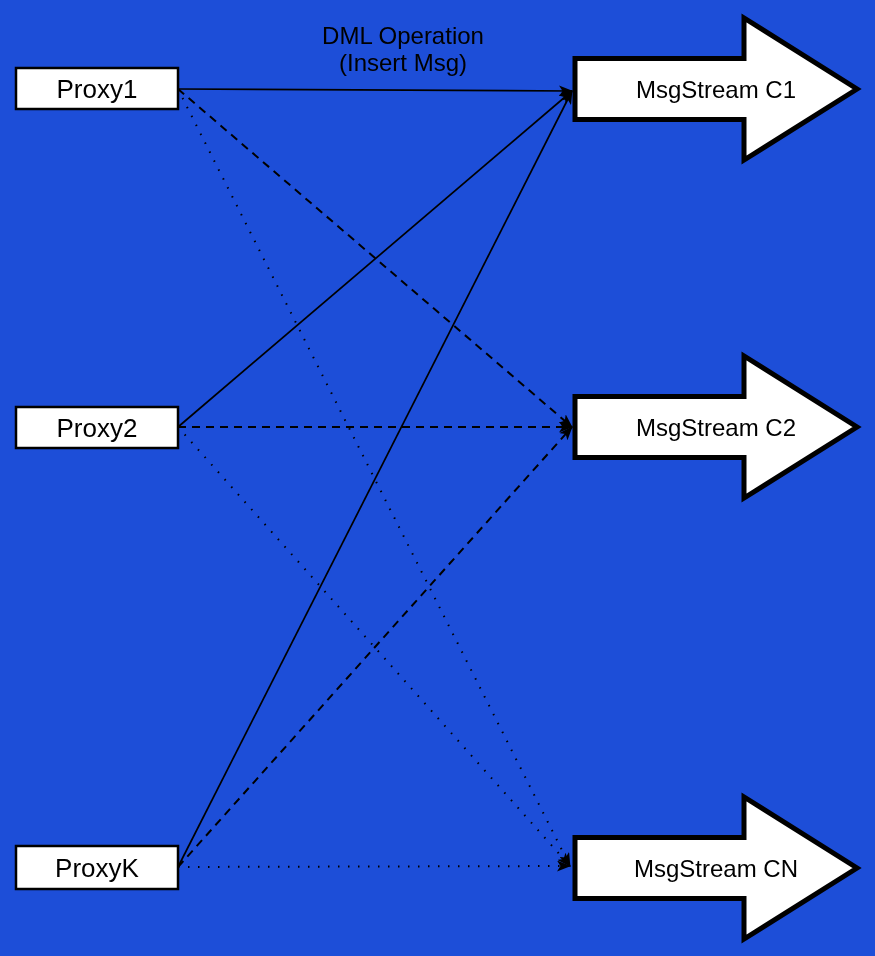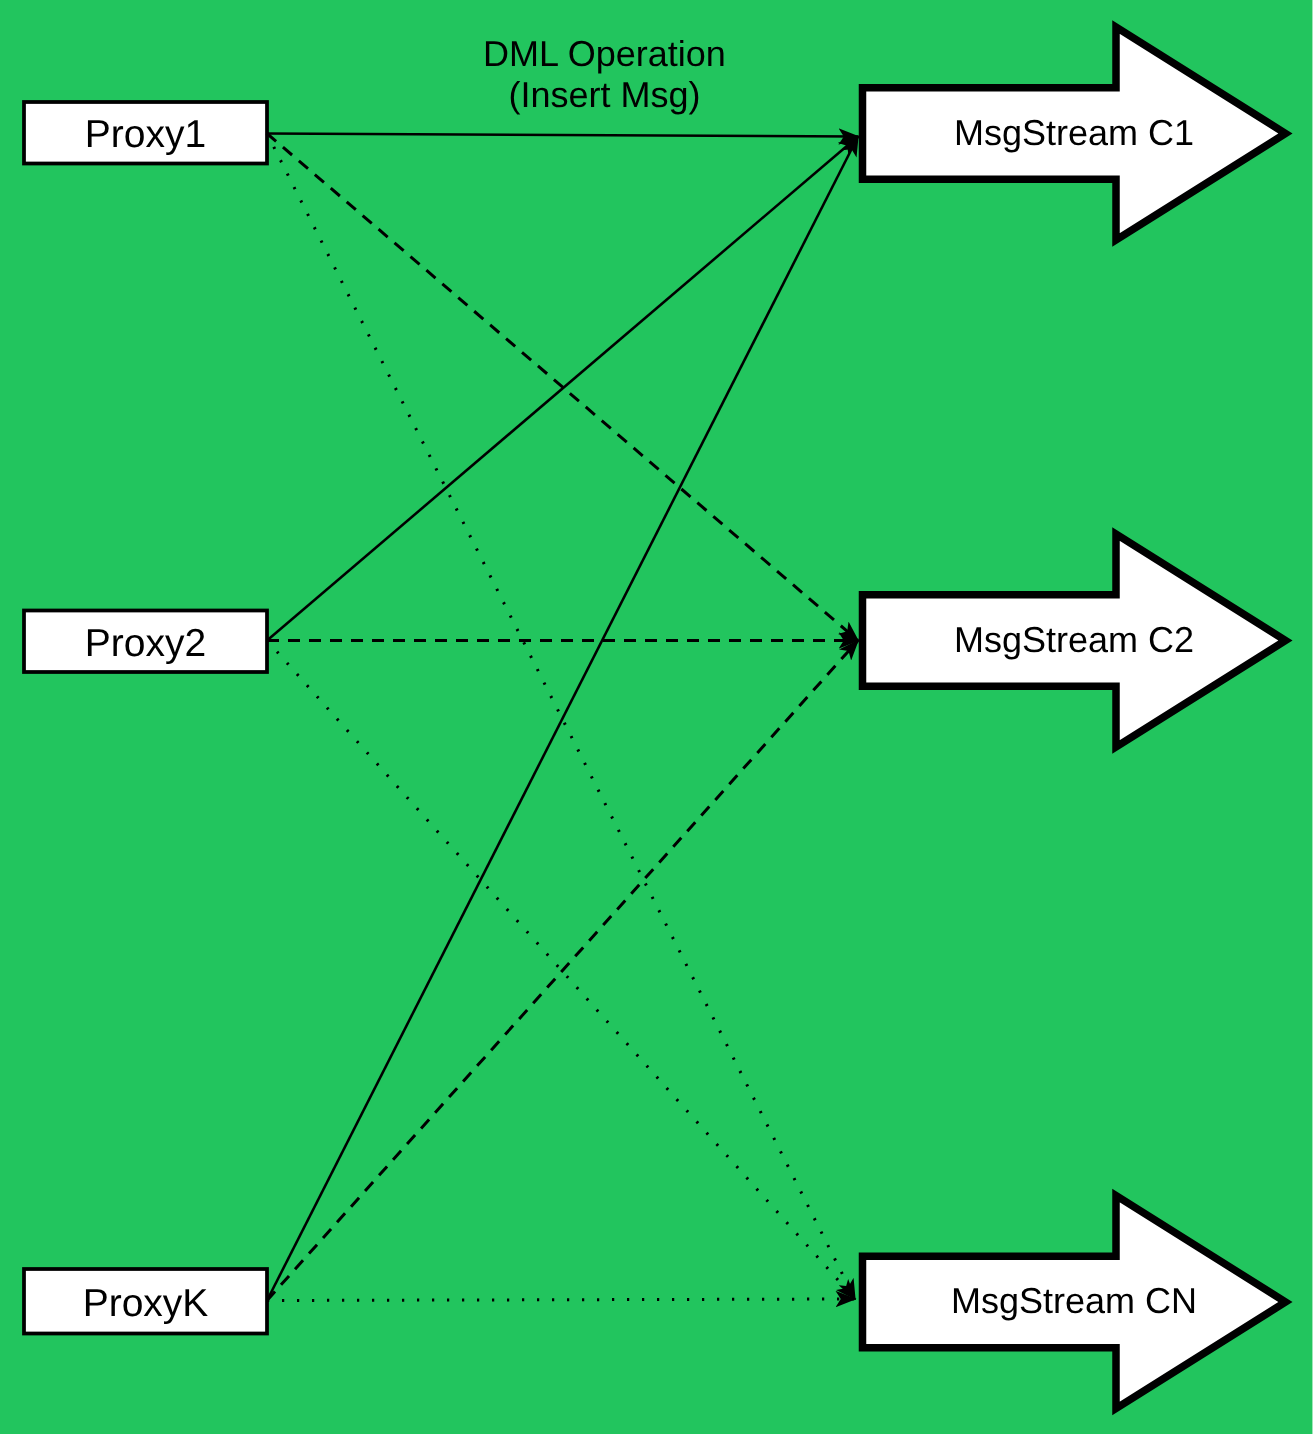--- a/index.html
+++ b/index.html
@@ -4,21 +4,21 @@
 <style>
   html, body {
     margin: 0;
     padding: 0;
     background: #ffffff;
   }
   .page {
     position: relative;
     width: 875px;
     height: 956px;
-    background: #22c55e;
+    background: #1d4ed8;
     font-family: "Liberation Sans", sans-serif;
   }
   svg { display: block; }
 
   .title-text {
     font-family: "Liberation Sans", sans-serif;
     font-size: 24px;
     fill: #000000;
     text-anchor: middle;
   }

